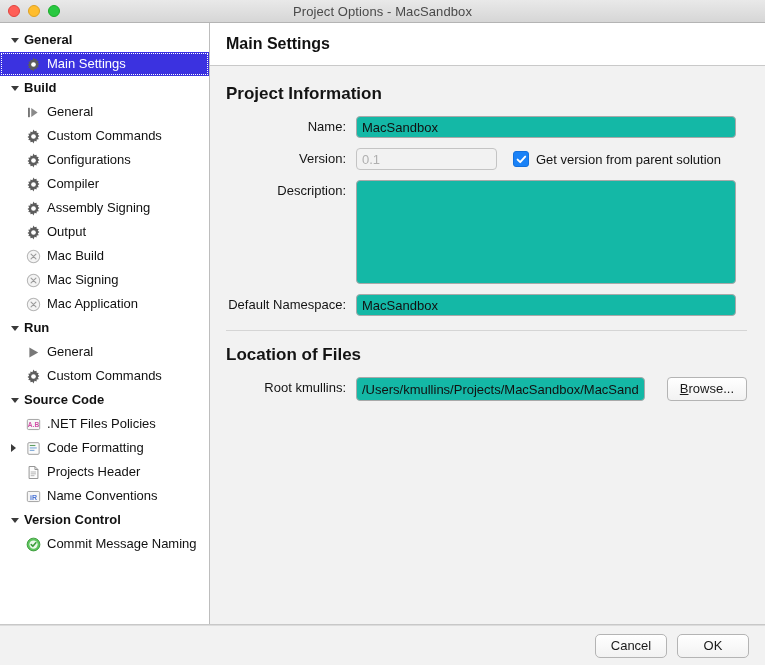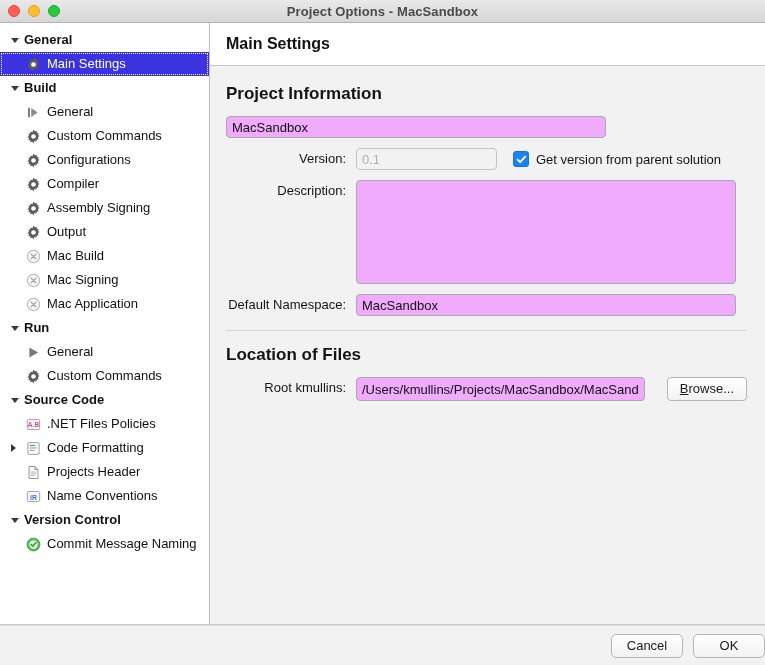--- a/index.html
+++ b/index.html
@@ -50,21 +50,21 @@
     height: 12px;
     border-radius: 50%;
     box-sizing: border-box;
   }
   .light.close  { background: #ff5f57; border: 1px solid #e0443e; }
   .light.min    { background: #ffbd2e; border: 1px solid #dea123; }
   .light.zoom   { background: #28c840; border: 1px solid #1aab29; }
 
   .titlebar-text {
     font-size: 13px;
-    font-weight: bold;
+    font-weight: normal;
     color: #4a4a4a;
     letter-spacing: 0.1px;
   }
 
   
   .body-split {
     flex: 1 1 auto;
     display: flex;
     min-height: 0;
     border-bottom: 1px solid #c8c8c8;
@@ -190,21 +190,21 @@
     font-size: 13px;
     color: #141414;
     line-height: 22px;
   }
   .form-field { flex: 1 1 auto; min-width: 0; display: flex; align-items: flex-start; }
 
   input.txt, textarea.txt {
     font-family: "Liberation Sans", sans-serif;
     font-size: 13px;
     color: #111111;
-    background: #f0abfc;
+    background: #14b8a6;
     border: 1px solid #a9a9a9;
     border-radius: 4px;
     padding: 2px 5px;
     box-sizing: border-box;
     height: 22px;
     outline: none;
   }
   input.txt::placeholder { color: #b0b0b0; }
   input.txt:disabled {
     background: #f2f2f2;
@@ -265,20 +265,21 @@
   .btn-browse { margin-left: 22px; height: 24px; line-height: 22px; }
 
   
   .footer {
     flex: 0 0 40px;
     background: #f2f2f2;
     border-top: 1px solid #dcdcdc;
     display: flex;
     align-items: center;
     justify-content: flex-end;
+    padding-right: 16px;
     gap: 10px;
     box-sizing: border-box;
   }
   .btn-dialog {
     min-width: 72px;
     height: 24px;
     line-height: 22px;
     text-align: center;
     border-radius: 5px;
   }
@@ -511,20 +512,21 @@
 
       <div class="content-header">
         <h1>Main Settings</h1>
       </div>
 
       <div class="content-body">
 
         <div class="section-title">Project Information</div>
 
         <div class="form-row">
+          <div class="form-label">Name:</div>
           <div class="form-field">
             <input class="txt w-full" type="text" value="MacSandbox" style="">
           </div>
         </div>
 
         <div class="form-row">
           <div class="form-label">Version:</div>
           <div class="form-field">
             <input class="txt w-short" type="text" disabled="" placeholder="0.1" style="">
             <label class="checkwrap">

